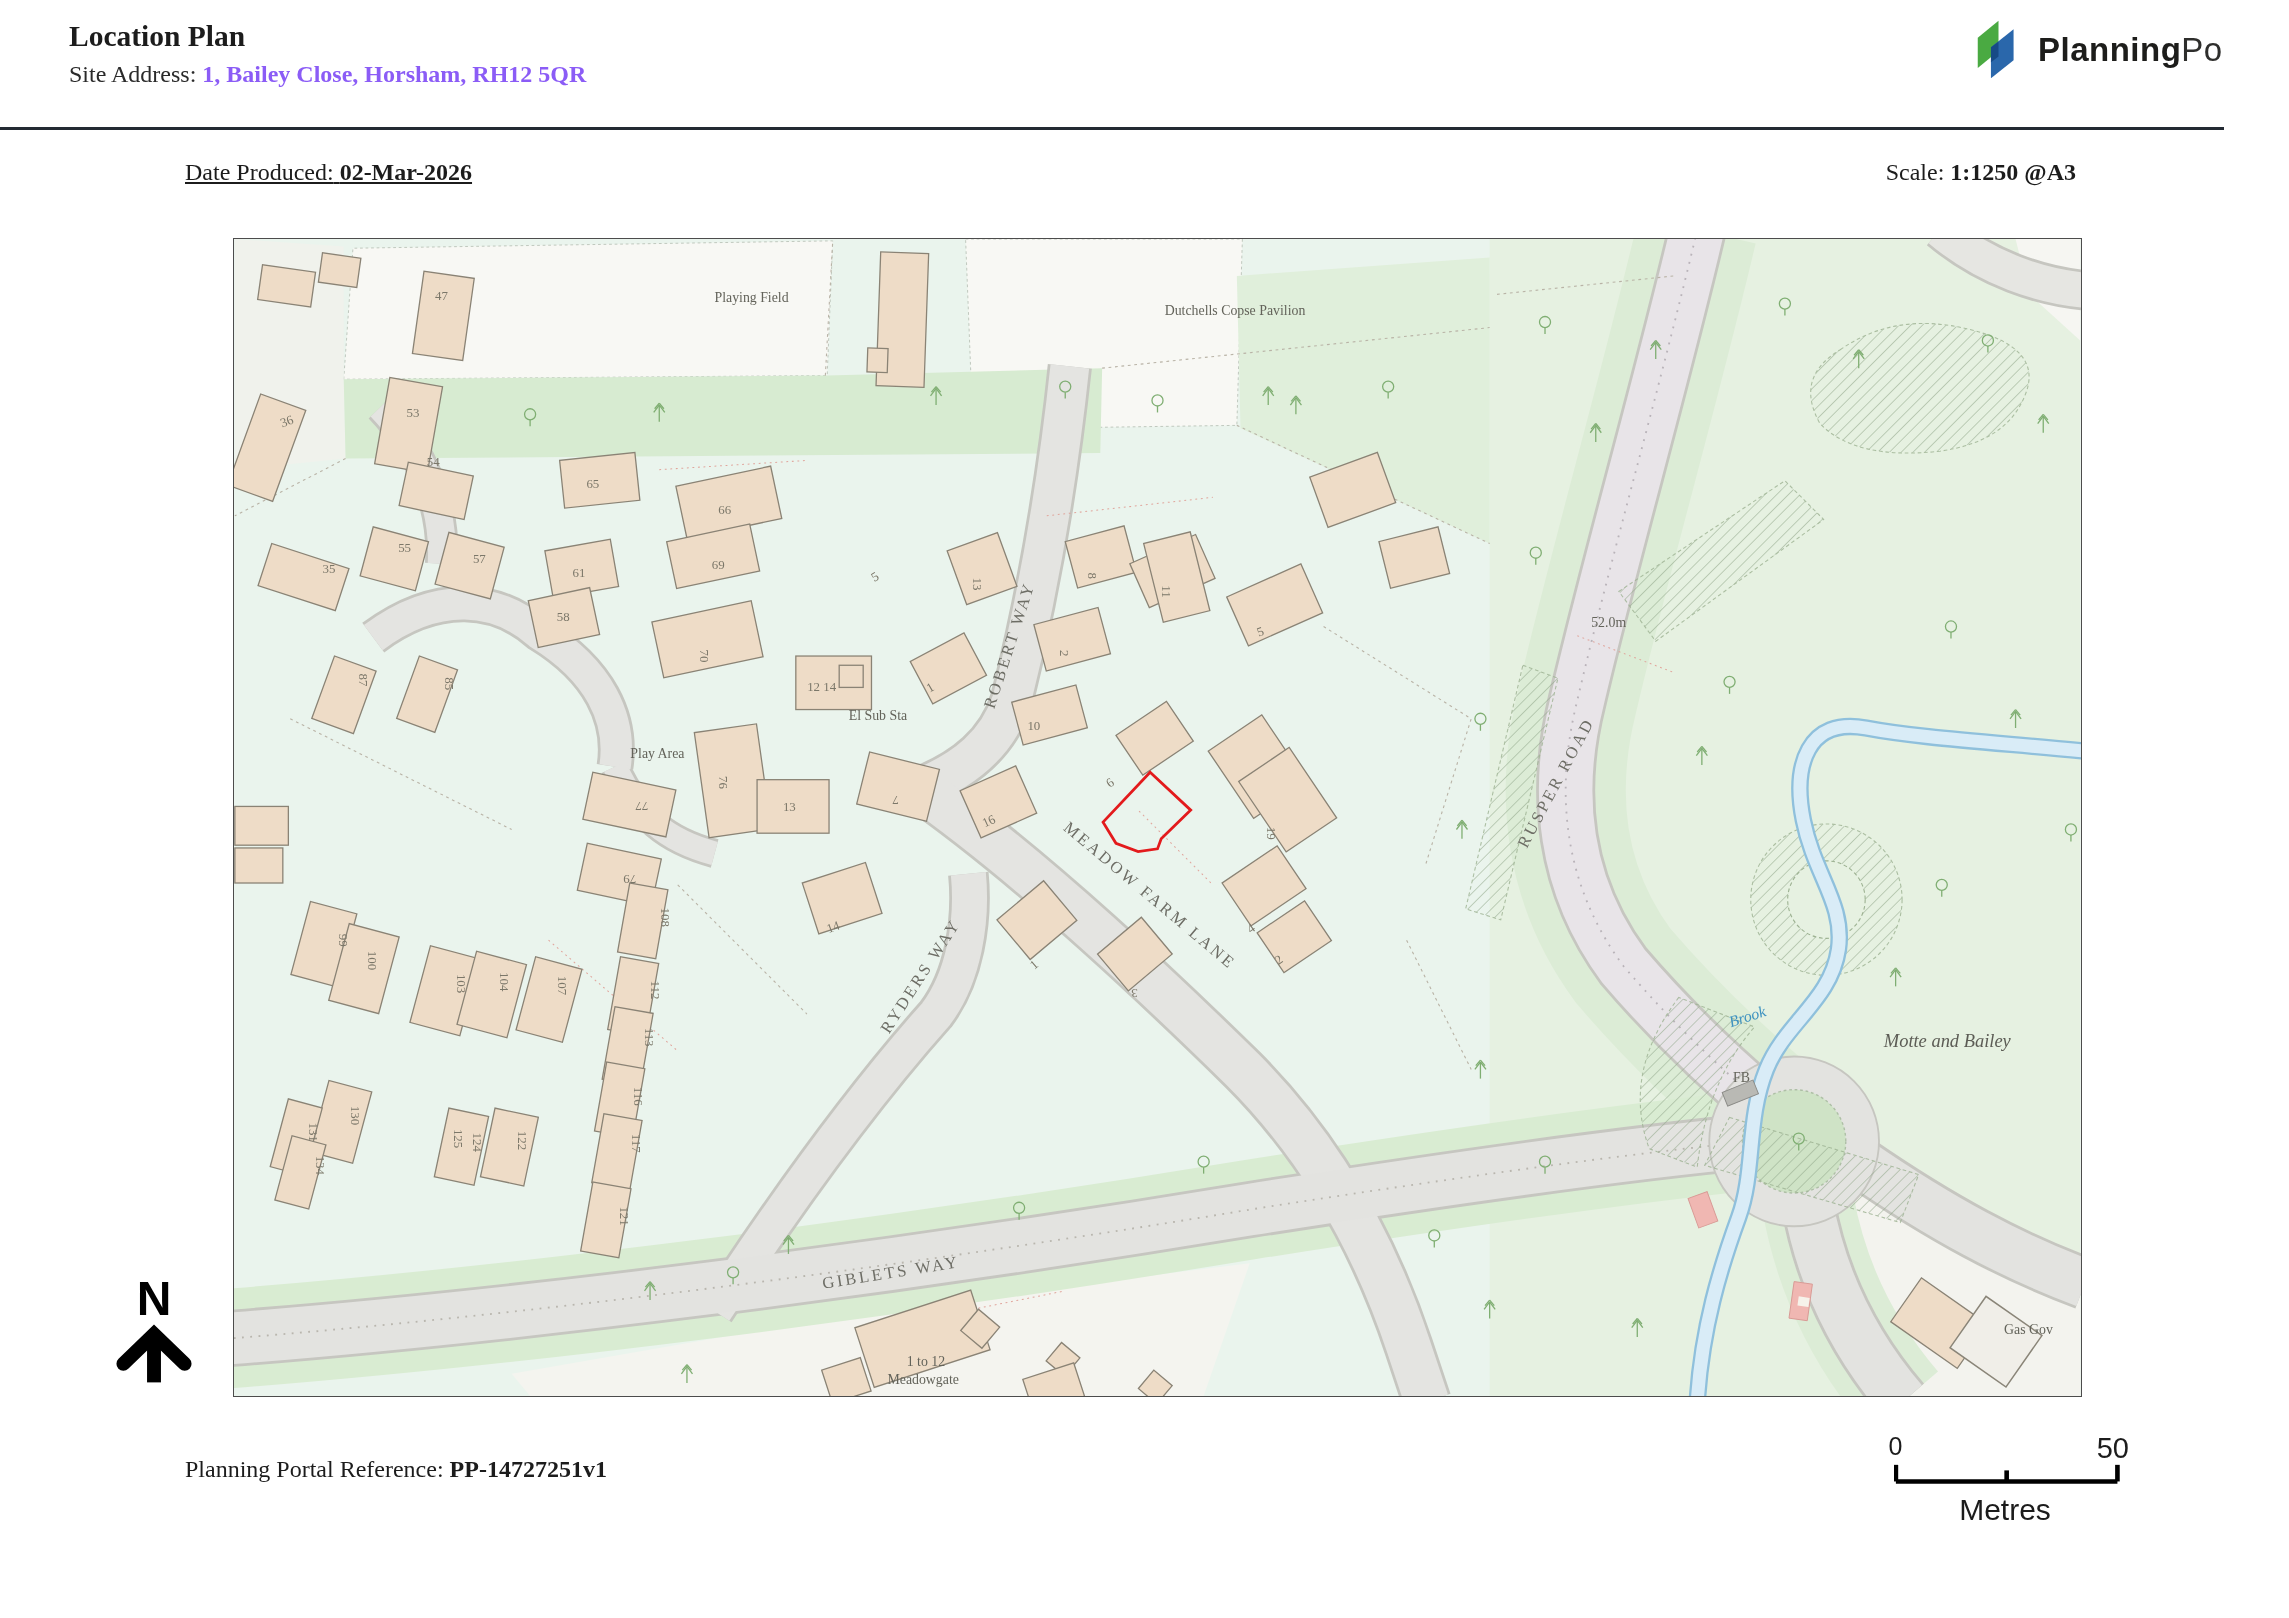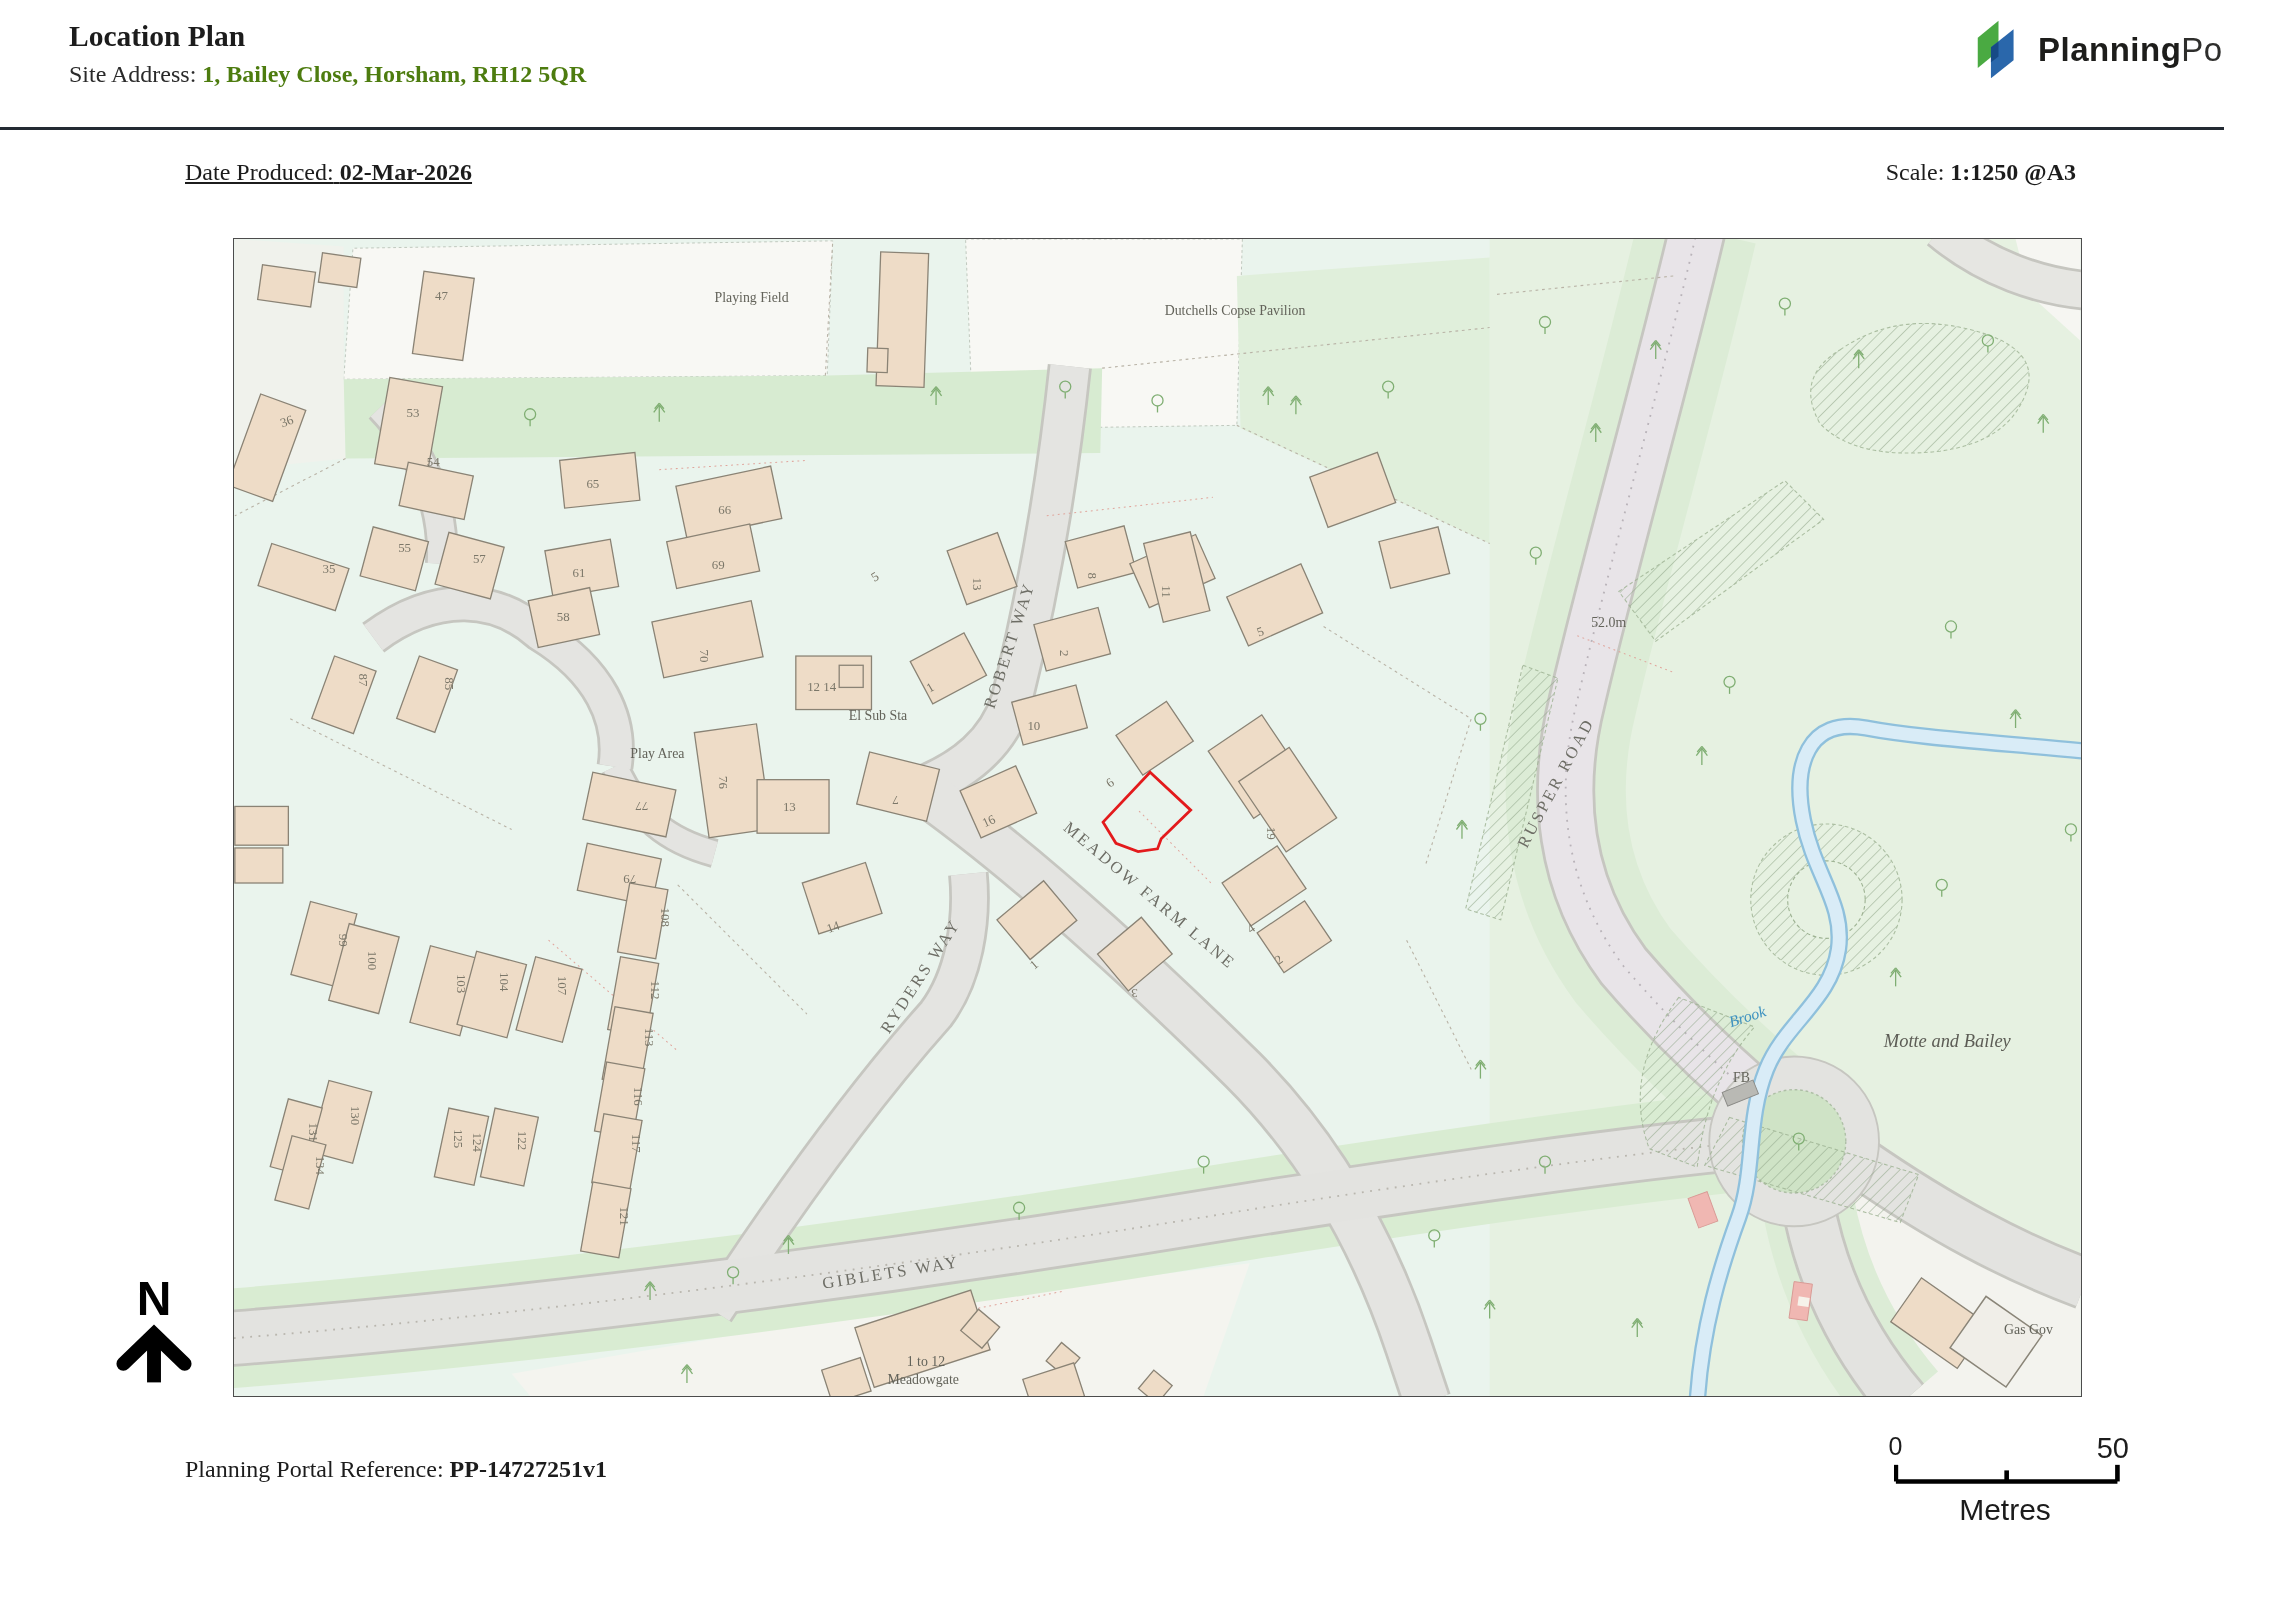--- a/index.html
+++ b/index.html
@@ -1,21 +1,21 @@
 <!DOCTYPE html>
 <html style="font-size:14.8px"><head>
 <meta charset="utf-8">
 <style>
   html,body{margin:0;padding:0;background:#ffffff;}
   .page{position:relative;width:2224px;height:1619px;background:#ffffff;overflow:hidden;
         font-family:"Liberation Serif",serif;color:#1c1c1c;}
   
   .title{position:absolute;left:69px;top:20px;font-size:29.5px;font-weight:bold;}
   .address{position:absolute;left:69px;top:61px;font-size:24px;color:#2a2a2a;}
-  .address b{color:#4d7c0f;}
+  .address b{color:#8b5cf6;}
   .rule{position:absolute;left:0;top:127px;width:2290px;height:2.8px;background:#232a33;}
   .meta-date{position:absolute;left:185px;top:159px;font-size:24px;text-decoration:underline;}
   .meta-scale{position:absolute;right:148px;top:159px;font-size:24px;}
   
   .pp-logo{position:absolute;left:1970px;top:16.6px;display:flex;align-items:center;gap:11px;justify-content:flex-end;}
   .pp-text{font-family:"Liberation Sans",sans-serif;font-size:33px;color:#1d1d1b;letter-spacing:0.5px;}
   .pp-text .b{font-weight:bold;}
   .pp-text .l{font-weight:300;color:#2e2e2c;}
   
   .map-wrap{position:absolute;left:233px;top:238px;width:1847px;height:1157px;border:1.4px solid #4c4c4c;background:#eaf4ed;}

